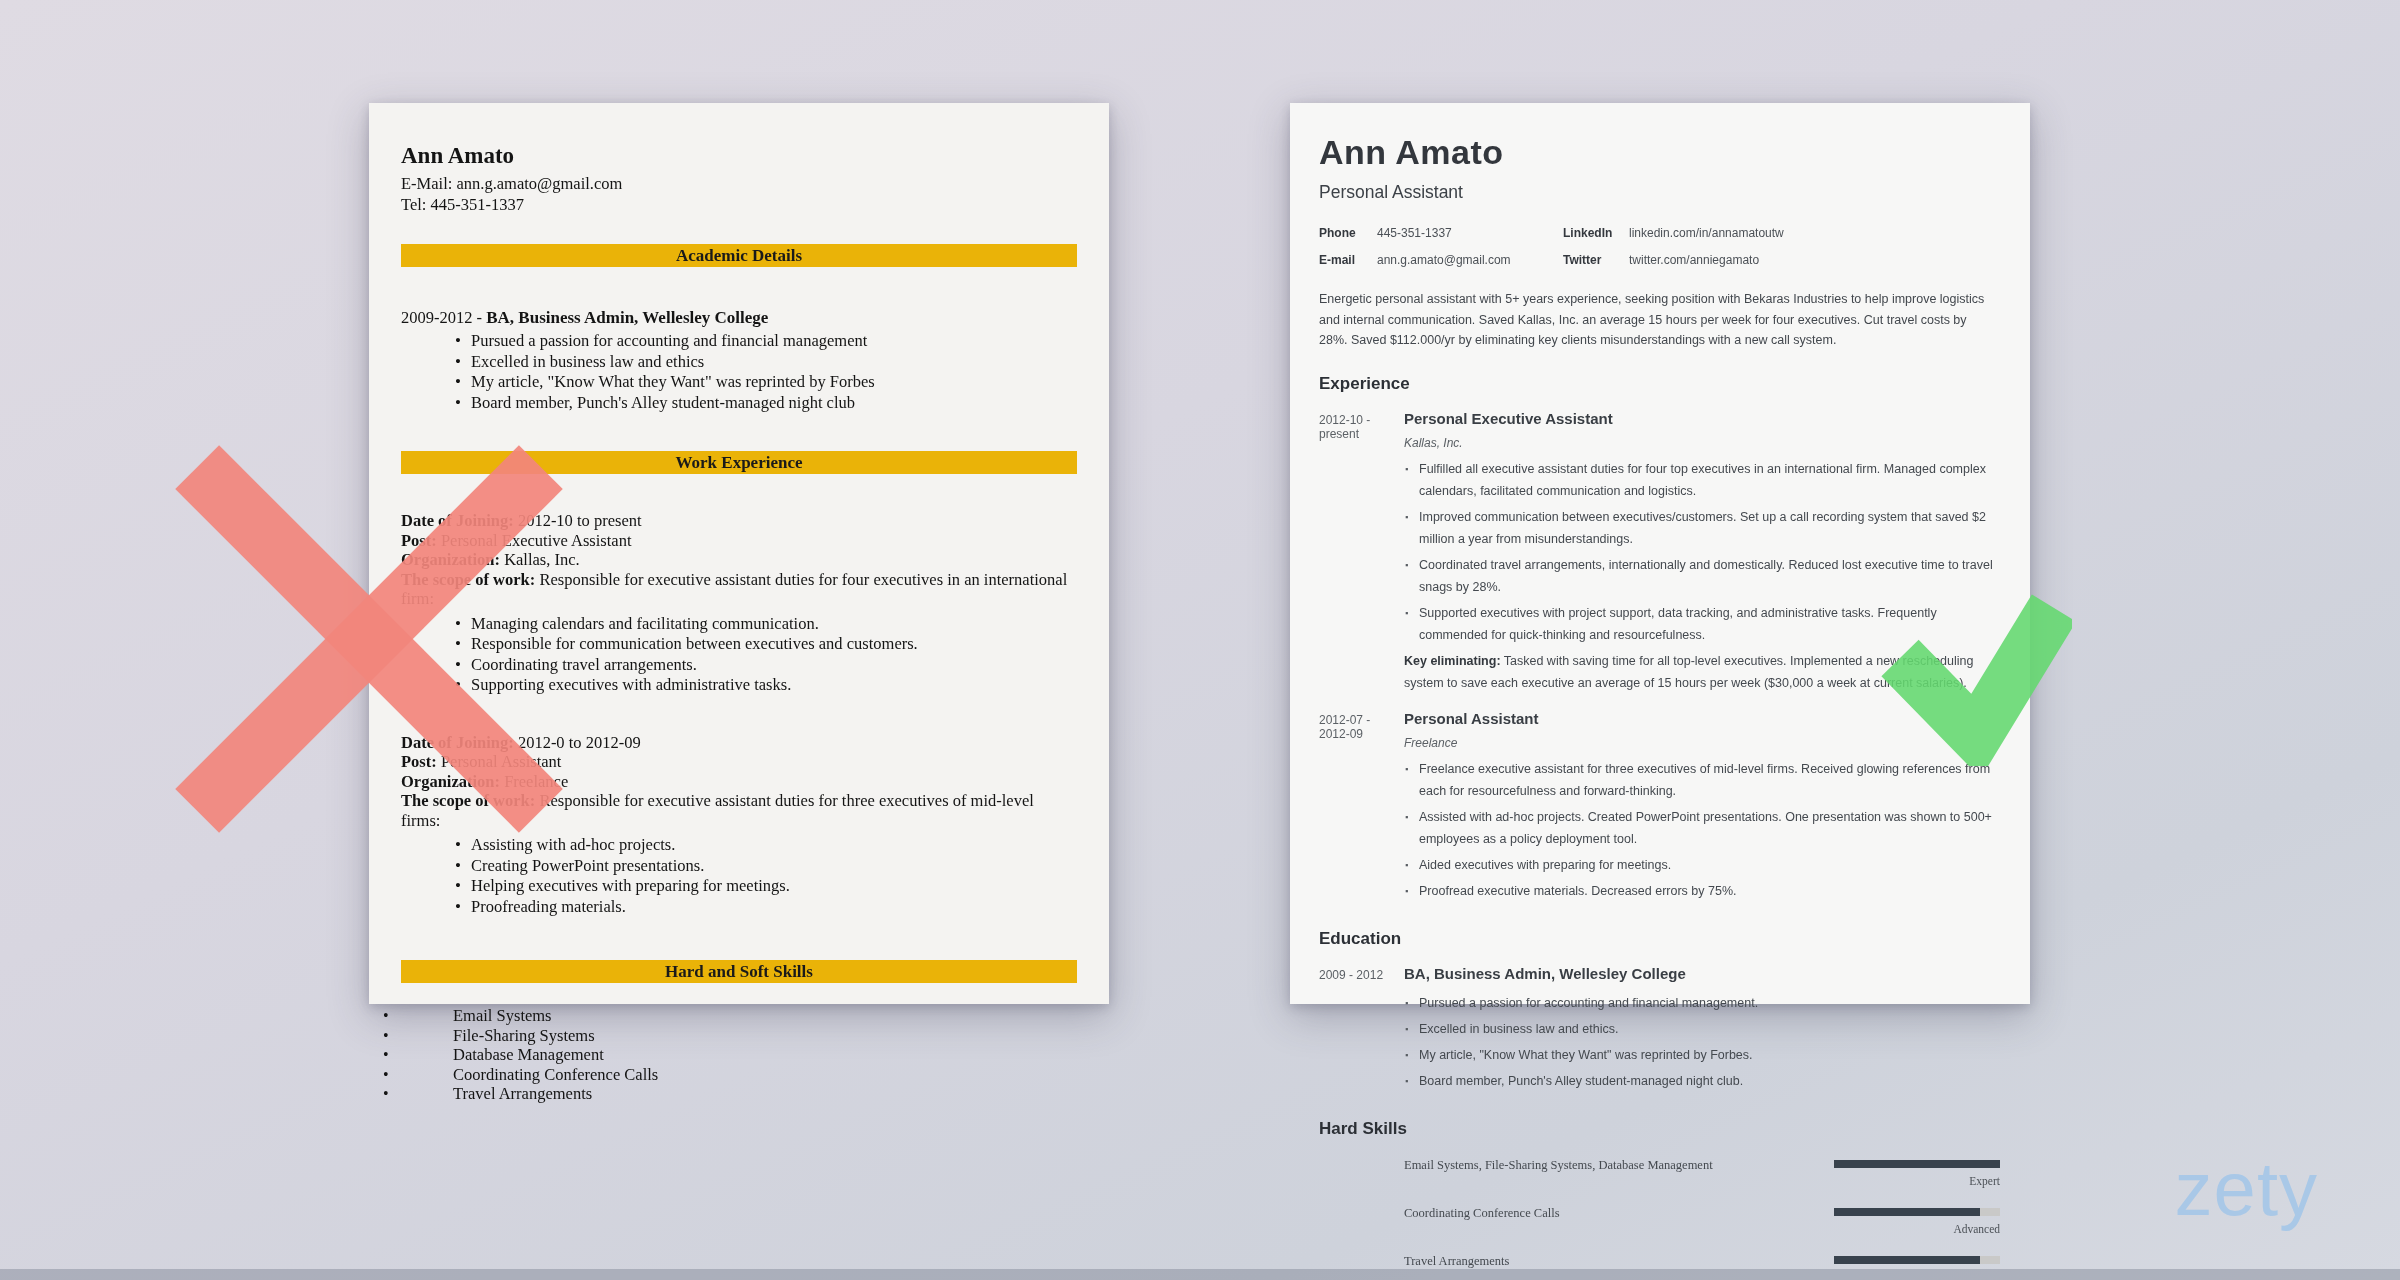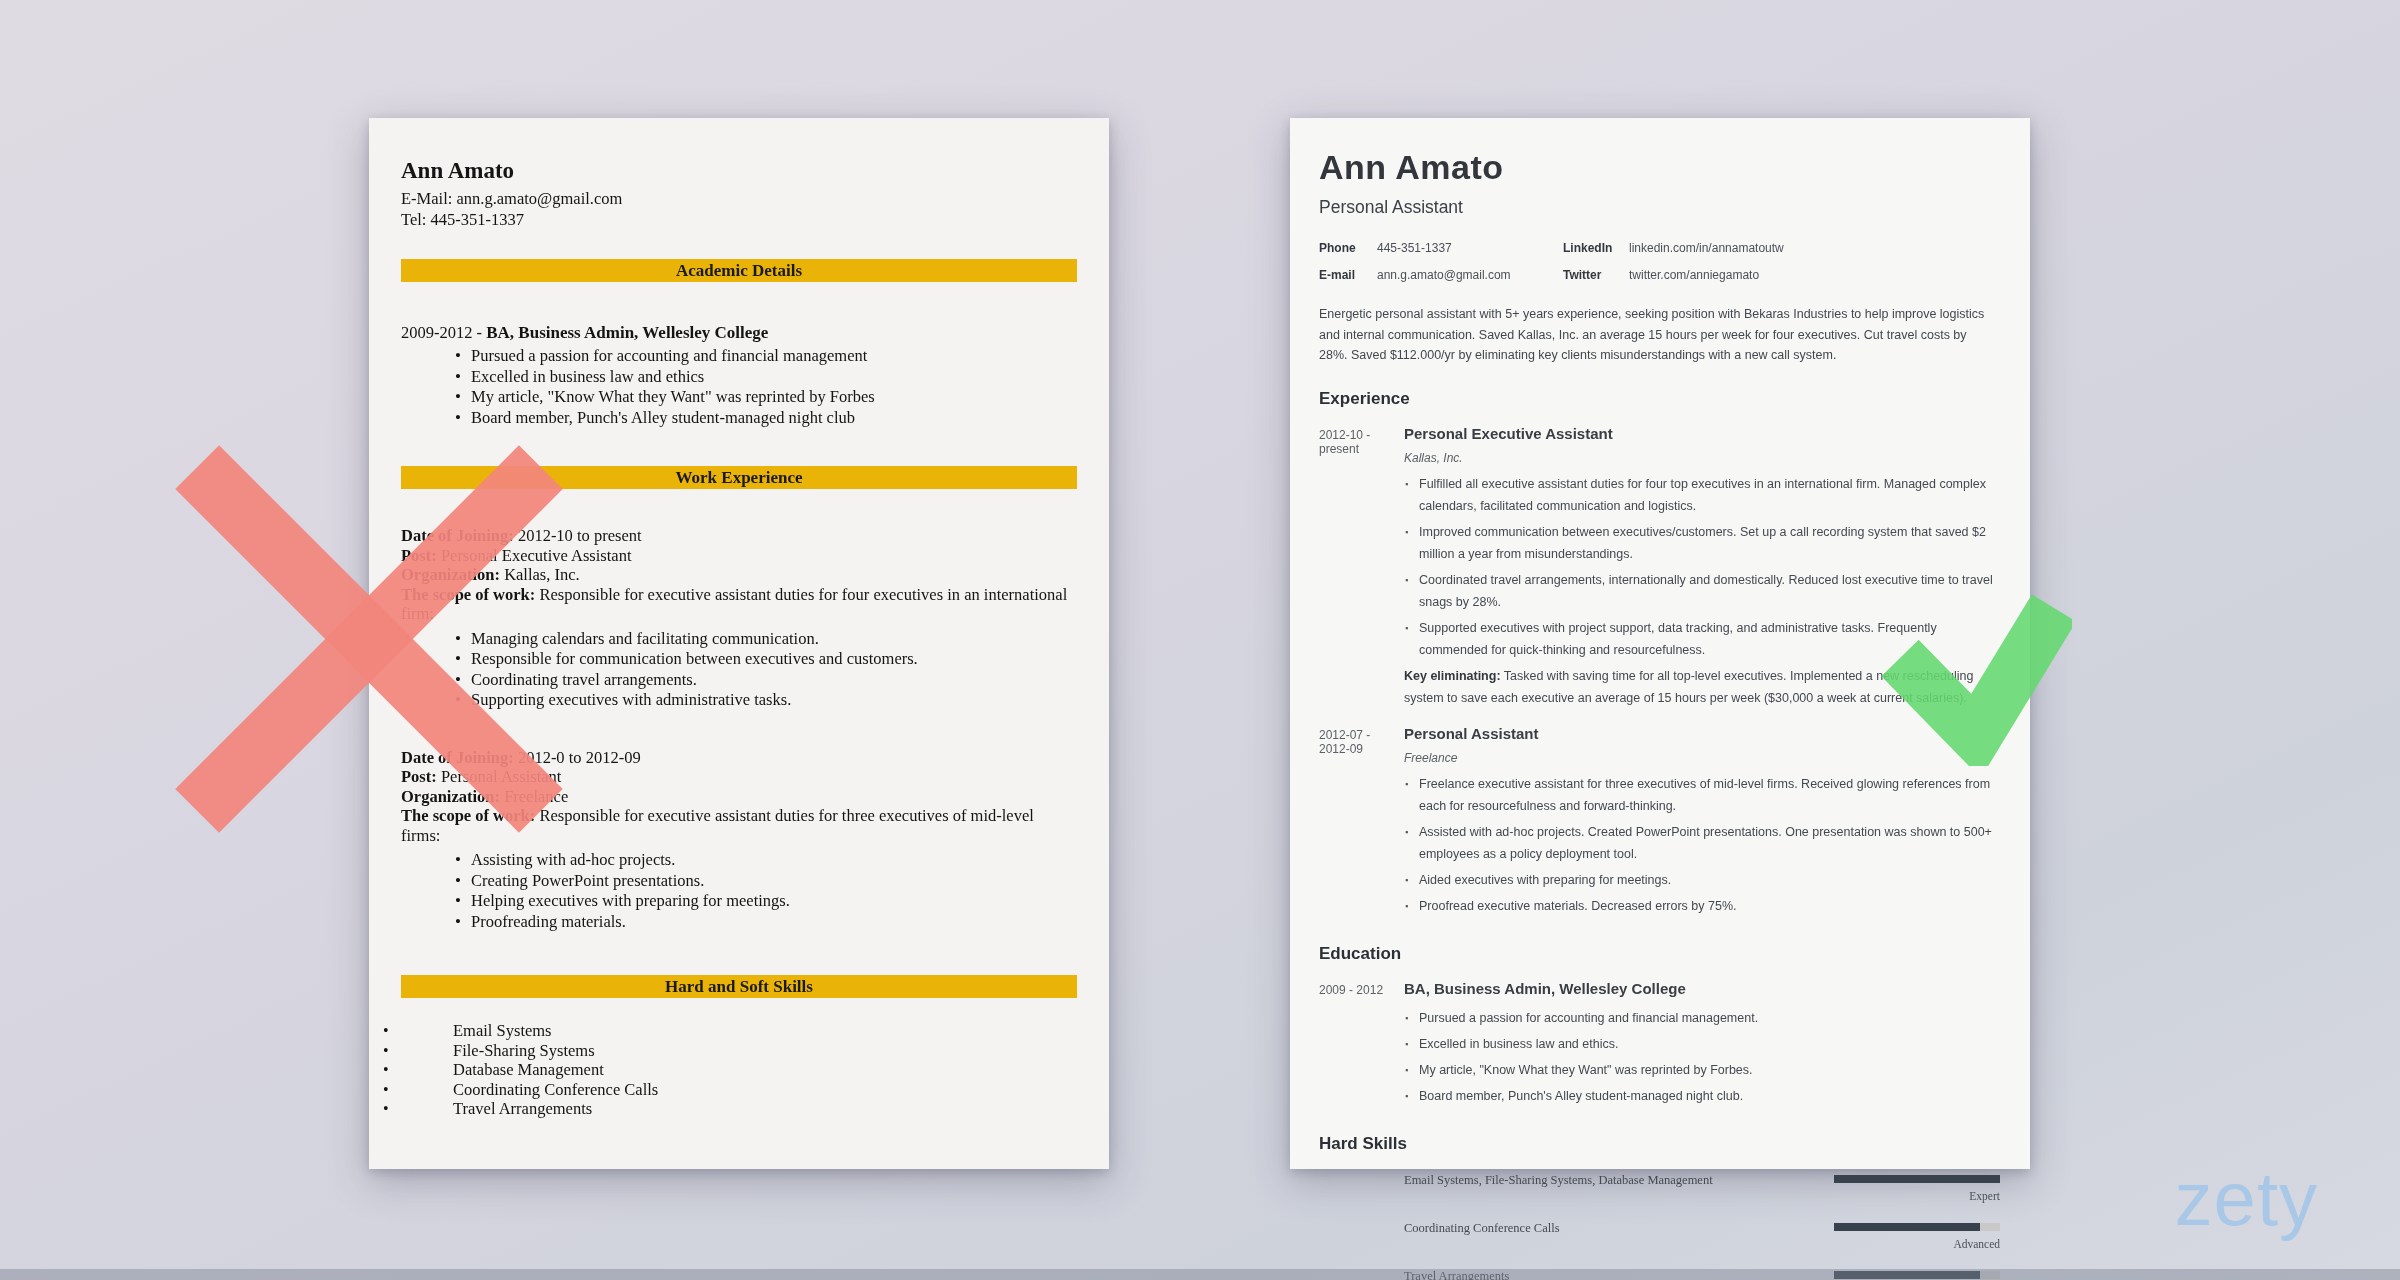--- a/index.html
+++ b/index.html
@@ -9,21 +9,21 @@
     font-family:"Liberation Sans", sans-serif;
     background:linear-gradient(155deg, #dfdbe3 0%, #d8d6e0 40%, #ced2db 78%, #d6d9e1 100%);
   }
   .bottom-edge {
     position:absolute; left:0; bottom:0; width:2400px; height:11px;
     background:rgba(125,131,146,0.45);
   }
 
   
   .page {
-    position:absolute; top:118px; height:1051px; width:740px;
+    position:absolute; top:103px; height:901px; width:740px;
     box-shadow:0 12px 38px rgba(55,55,80,0.30), 0 3px 10px rgba(55,55,80,0.22);
   }
 
   
   .page-left {
     left:369px; background:#f4f3f1;
     font-family:"Liberation Serif", serif; color:#141414;
     padding:40px 32px 0 32px; font-size:16.5px;
   }
   .lp-name { font-size:23px; font-weight:bold; margin-bottom:4px; }
@@ -91,21 +91,21 @@
   .x-mark .bar {
     position:absolute; left:50%; top:50%; width:486px; height:62px;
     margin-left:-243px; margin-top:-31px; background:rgba(242,133,124,0.92);
   }
   .x-mark .bar.a { transform:rotate(45deg); }
   .x-mark .bar.b { transform:rotate(-45deg); }
   .check-mark { position:absolute; left:1876px; top:588px; width:196px; height:178px; }
 
   
   .zety {
-    position:absolute; right:82px; bottom:38px;
+    position:absolute; right:82px; bottom:48px;
     font-size:76px; color:#a9c8e7; letter-spacing:1px; font-weight:400;
   }
 </style>
 </head>
 <body>
 
 <div class="page page-left">
   <div class="lp-name">Ann Amato</div>
   <div class="lp-contact">E-Mail: ann.g.amato@gmail.com</div>
   <div class="lp-contact">Tel: 445-351-1337</div>

